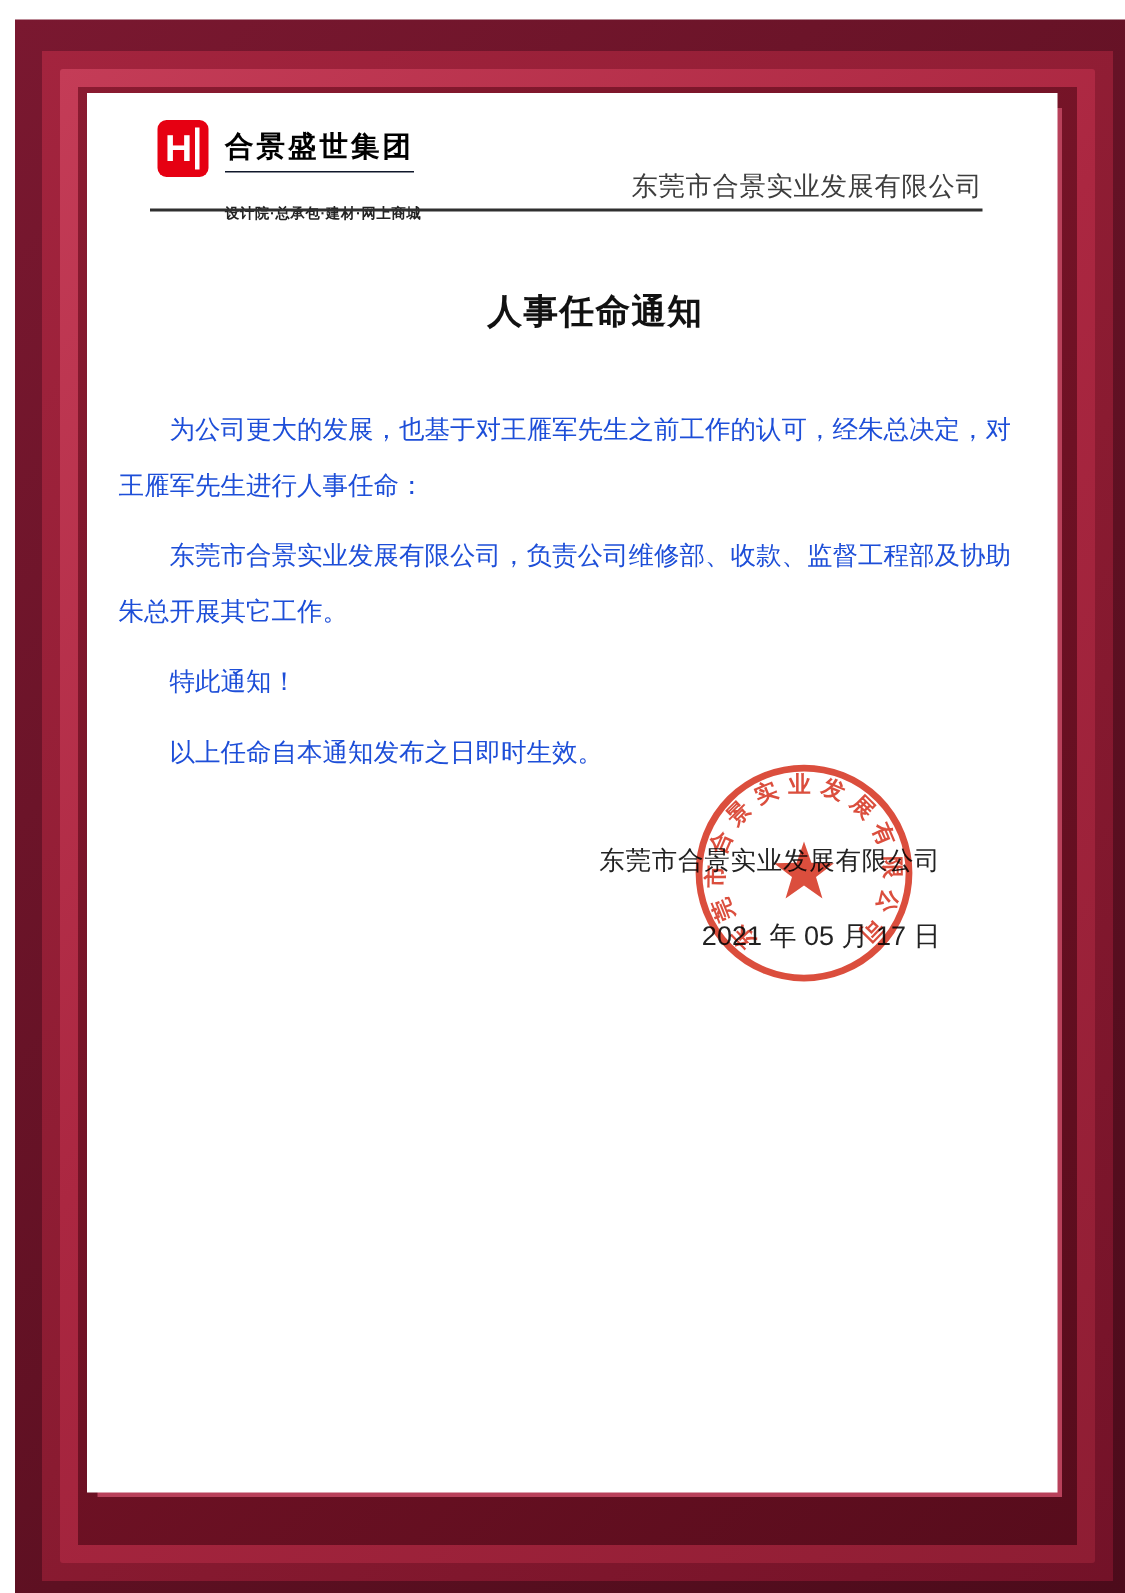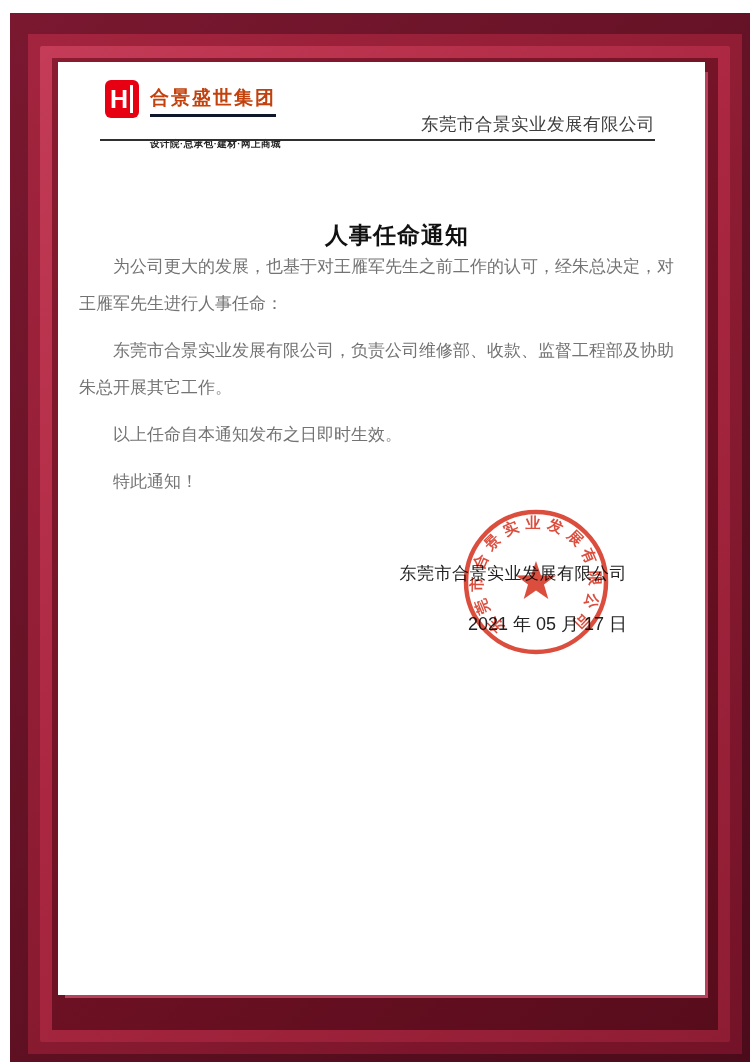--- a/index.html
+++ b/index.html
@@ -28,34 +28,34 @@
   .header-block { position:absolute; top:80px; left:105px; right:95px; height:58px; }
   .logo-row { display:flex; align-items:flex-start; }
   .logo-mark { width:34px; height:38px; background:#e60012; border-radius:6px;
     position:relative; flex:0 0 auto; }
   .logo-mark .h-letter { position:absolute; left:0; top:0; right:6px; bottom:0;
     display:flex; align-items:center; justify-content:center;
     color:#ffffff; font-size:25px; font-weight:bold; }
   .logo-mark::after { content:""; position:absolute; right:6px; top:5px; bottom:5px;
     width:3px; background:#ffffff; }
   .logo-text-block { margin-left:11px; padding-top:5px; }
-  .logo-name { display:inline-block; font-size:19px; font-weight:900; color:#c2410c;
-    letter-spacing:2px; border-bottom:3px solid #0f172a; padding-bottom:3px; }
+  .logo-name { display:inline-block; font-size:19px; font-weight:900; color:#000000;
+    letter-spacing:2px; border-bottom:1px solid #0f172a; padding-bottom:3px; }
   .logo-tagline { font-size:9.5px; font-weight:700; color:#222222; margin-top:21px;
     letter-spacing:0.5px; }
   .company-name { position:absolute; right:0; top:32px;
     font-size:17.5px; color:#3d3d3d; letter-spacing:0.5px; }
   .header-line { position:absolute; top:139px; left:100px; right:95px; height:2px;
     background:#2f2f2f; }
 
   
-  .doc-title { position:absolute; top:220px; left:0; right:0; text-align:center;
+  .doc-title { position:absolute; top:192px; left:0; right:0; text-align:center;
     font-size:23px; font-weight:700; color:#111111; letter-spacing:1px;margin-left:44px; }
-  .doc-body { position:absolute; top:248px; left:79px; width:595px;
-    font-size:17px; line-height:37px; color:#737373; text-align:justify; }
+  .doc-body { position:absolute; top:268px; left:79px; width:595px;
+    font-size:17px; line-height:37px; color:#1d4ed8; text-align:justify; }
   .doc-body p { margin:0 0 10px 0; text-indent:2em; }
 
   .signature { position:absolute; top:560px; right:123px; text-align:right; color:#222222; }
   .signature .sig-company { font-size:17px; line-height:28px; letter-spacing:0.5px; }
   .signature .sig-date { font-size:18px; line-height:28px; margin-top:22px; }
 
   
   .seal { position:absolute; left:462px; top:508px; width:148px; height:148px;
     mix-blend-mode:multiply; opacity:0.9; z-index:5; pointer-events:none; }
 </style>
@@ -83,22 +83,22 @@
   </div>
   <div class="company-name">东莞市合景实业发展有限公司</div>
 </div>
 <div class="header-line"></div>
 
 <div class="doc-title">人事任命通知</div>
 
 <div class="doc-body">
   <p>为公司更大的发展，也基于对王雁军先生之前工作的认可，经朱总决定，对王雁军先生进行人事任命：</p>
   <p>东莞市合景实业发展有限公司，负责公司维修部、收款、监督工程部及协助朱总开展其它工作。</p>
+  <p>特此通知！</p>
   <p>以上任命自本通知发布之日即时生效。</p>
-  <p>特此通知！</p>
 </div>
 
 <div class="signature">
   <div class="sig-company">东莞市合景实业发展有限公司</div>
   <div class="sig-date">2021 年 05 月 17 日</div>
 </div>
 
 <svg class="seal" viewBox="0 0 148 148">
   <defs>
     <path id="sealArc" d="M 43 118.2 A 54 54 0 1 1 105 118.2" fill="none"></path>

